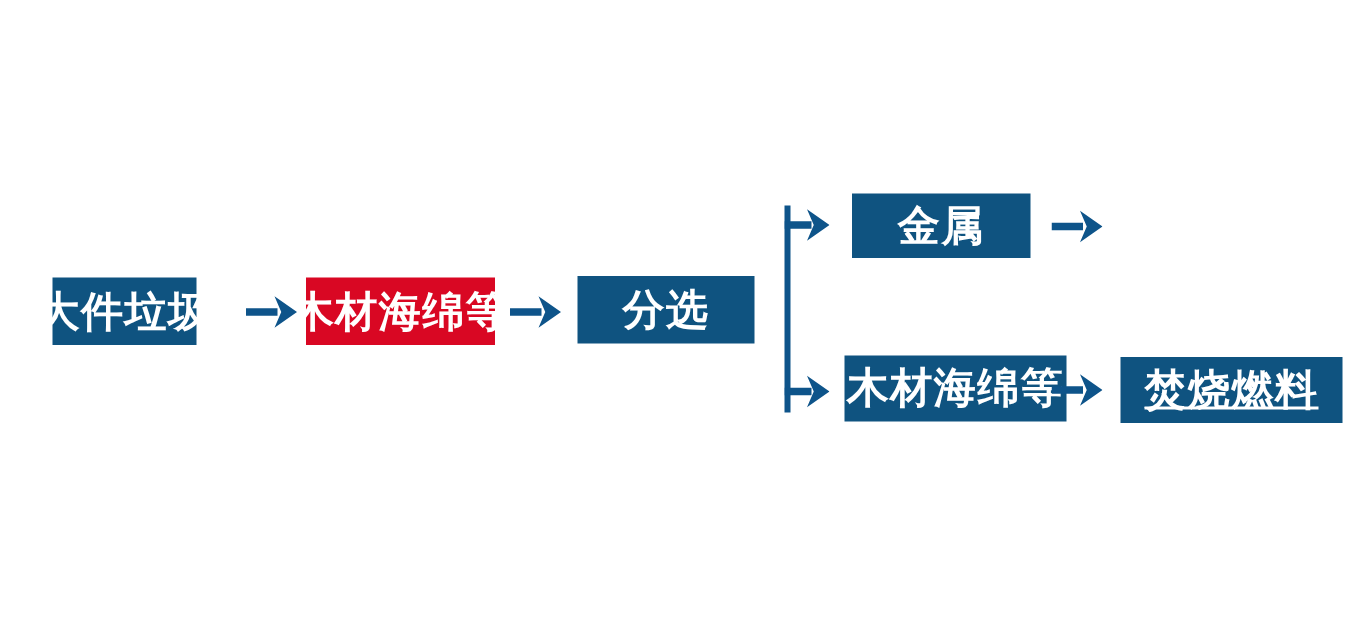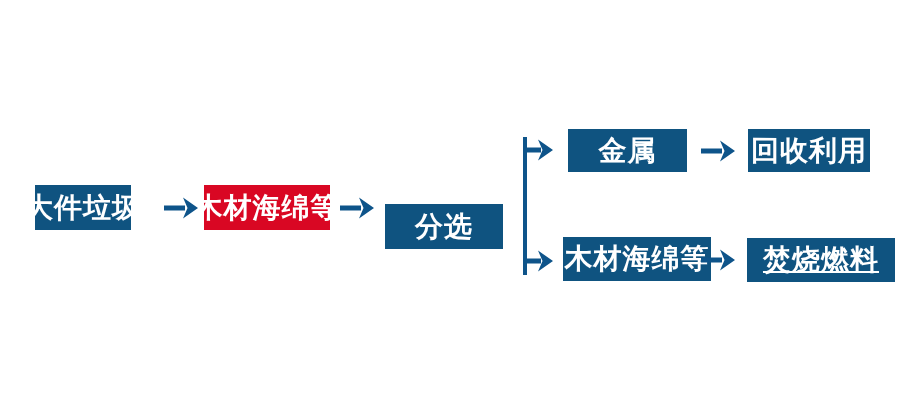--- a/index.html
+++ b/index.html
@@ -42,21 +42,21 @@
     width: 4px;
     height: 138px;
     background: #0e548a;
   }
 
   
   #node-bulky     { left: 35px;  top: 185px; width: 96px; height: 45px; }
   #arrow-1        { left: 160px; top: 185px; width: 42px;  height: 45px; }
   #node-crush     { left: 204px; top: 185px; width: 126px; height: 45px; }
   #arrow-2        { left: 336px; top: 185px; width: 42px;  height: 45px; }
-  #node-sort      { left: 385px; top: 184px; width: 118px; height: 45px; margin-top: 20px; }
+  #node-sort      { left: 385px; top: 184px; width: 118px; height: 45px; }
 
   
   #arrow-top      { left: 523px; top: 128px; width: 32px;  height: 44px; justify-content: flex-start; }
   #node-metal     { left: 568px; top: 129px; width: 119px; height: 43px; }
   #arrow-3        { left: 699px; top: 129px; width: 38px;  height: 43px; }
   #node-recycle   { left: 748px; top: 129px; width: 122px; height: 43px; }
 
   
   #arrow-bottom   { left: 523px; top: 239px; width: 32px;  height: 44px; justify-content: flex-start; }
   #node-wood      { left: 563px; top: 237px; width: 148px; height: 44px; }
@@ -99,21 +99,20 @@
 
   <div id="node-metal" class="node blue">金属</div>
 
   <span id="arrow-3" class="arrow">
     <svg width="34" height="28" viewBox="0 0 34 28" aria-hidden="true">
       <rect x="0" y="11.5" width="21" height="5" fill="#0e548a"></rect>
       <polygon points="19,3.5 34,14 19,24.5 23.5,14" fill="#0e548a"></polygon>
     </svg>
   </span>
 
-  <div id="node-recycle" class="node blue">回收利用</div>
 
   <span id="arrow-bottom" class="arrow">
     <svg width="30" height="28" viewBox="0 0 30 28" aria-hidden="true">
       <rect x="0" y="11.5" width="18" height="5" fill="#0e548a"></rect>
       <polygon points="15,3.5 30,14 15,24.5 19.5,14" fill="#0e548a"></polygon>
     </svg>
   </span>
 
   <div id="node-wood" class="node blue">木材海绵等</div>
 

